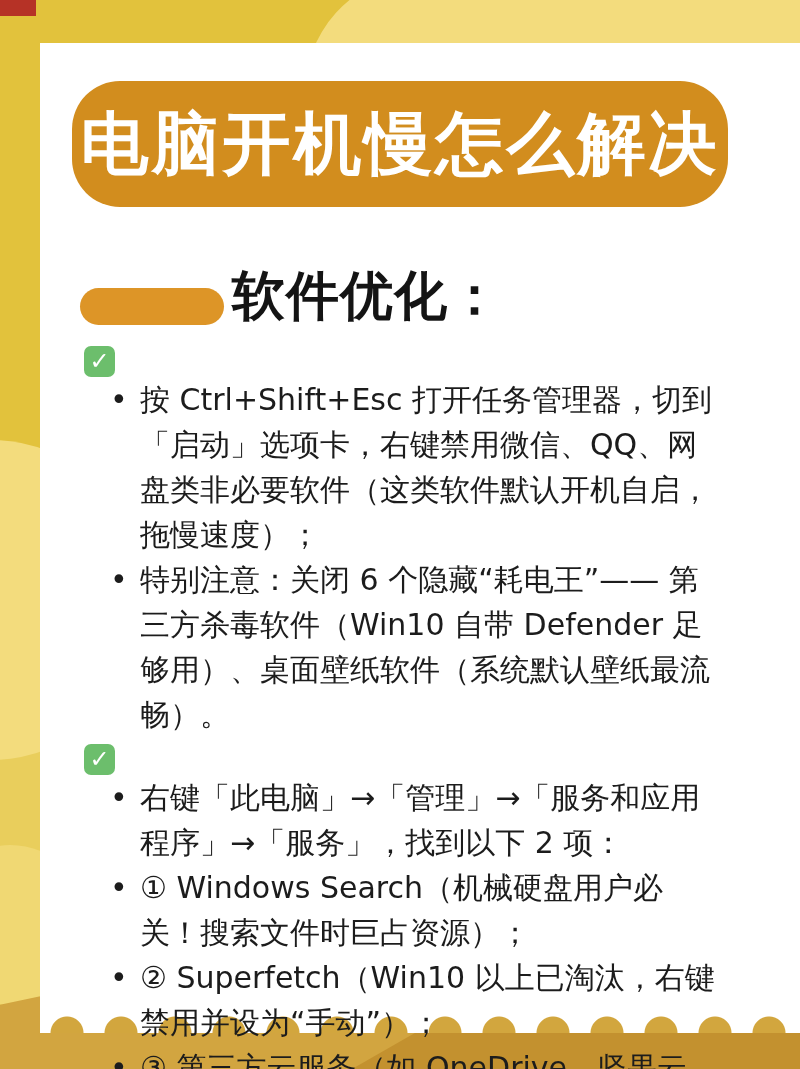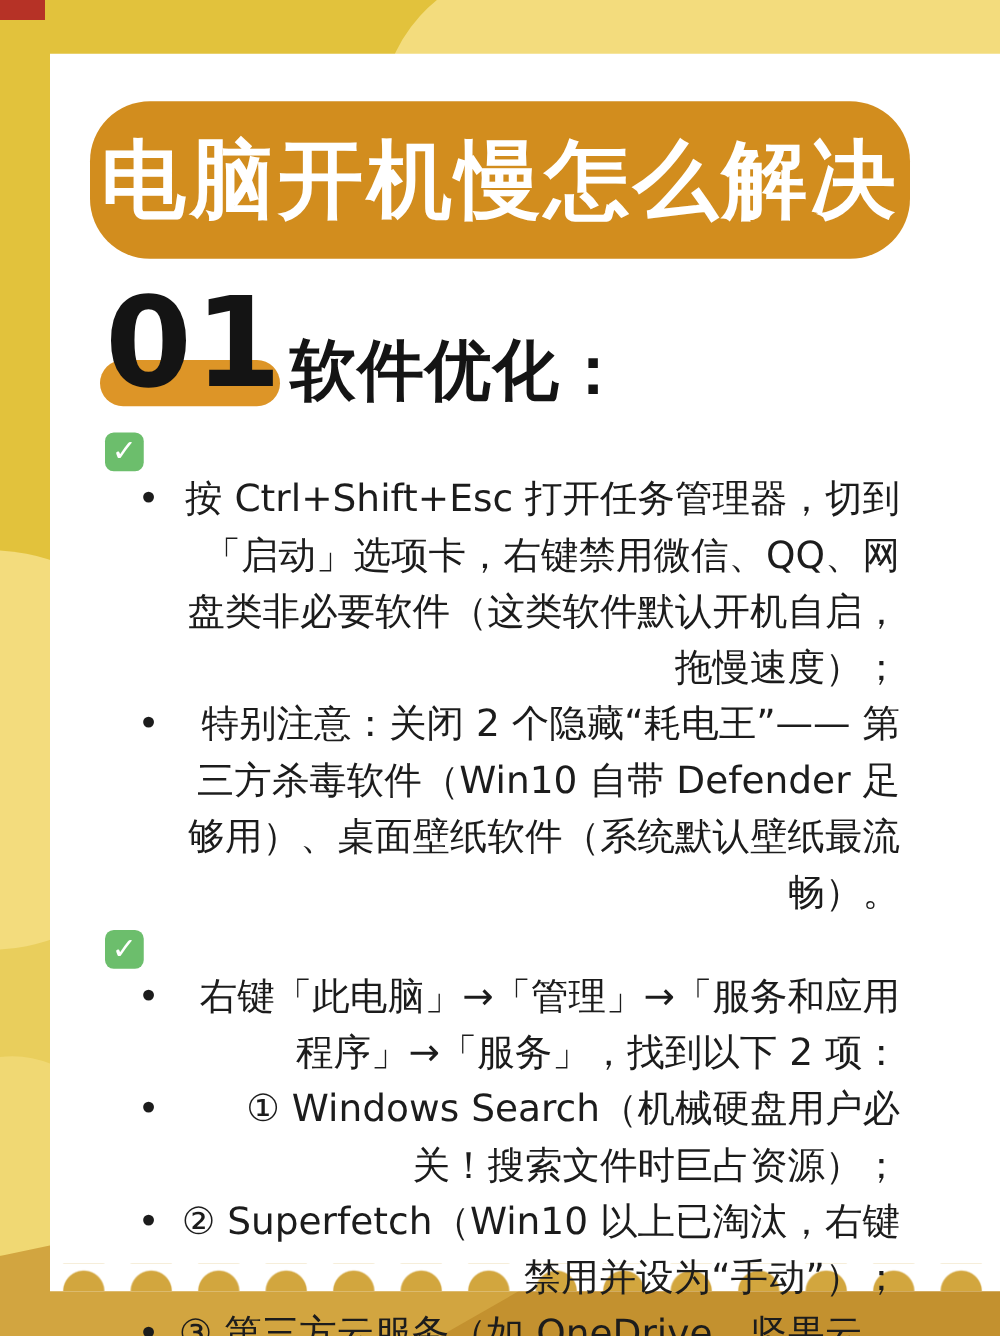--- a/index.html
+++ b/index.html
@@ -44,56 +44,55 @@
 
   
   .content{position:absolute;left:44px;top:296px;width:636px;z-index:2;
     color:#1c1c1c;font-size:30px;line-height:45px;}
   .check-row{display:flex;align-items:flex-start;gap:11px;}
   .check-icon{flex:0 0 auto;width:31px;height:31px;margin-top:7px;border-radius:7px;
     background:#6cbe6c;color:#ffffff;font-size:24px;font-weight:bold;
     display:flex;align-items:center;justify-content:center;}
   .bullet-row{display:flex;align-items:flex-start;padding-left:26px;}
   .dot{flex:0 0 auto;width:30px;color:#1c1c1c;}
-  .bullet-text{flex:1 1 auto;text-align:right;}
+  .bullet-text{flex:1 1 auto;}
 </style>
 </head>
 <body>
 
 <div class="stage">
   <div class="bg-mustard"></div>
   <div class="bg-light-right"></div>
   <div class="bg-light-left"></div>
   <div class="bg-light-small"></div>
   <div class="bg-gold"></div>
   <div class="bg-gold-dark"></div>
   <div class="corner-red"></div>
 
   <div class="card">
 
     <div class="banner">
       <span class="banner-text">电脑开机慢怎么解决</span>
     </div>
 
     <div class="num-pill"></div>
-    <div class="num">01</div>
     <div class="section-heading">软件优化：</div>
 
     <div class="content">
 
       <div class="check-row">
         <span class="check-icon">✓</span>
       </div>
       <div class="bullet-row">
         <span class="dot">•</span>
         <span class="bullet-text">按 Ctrl+Shift+Esc 打开任务管理器，切到「启动」选项卡，右键禁用微信、QQ、网盘类非必要软件（这类软件默认开机自启，拖慢速度）；</span>
       </div>
       <div class="bullet-row">
         <span class="dot">•</span>
-        <span class="bullet-text">特别注意：关闭 2 个隐藏“耗电王”—— 第三方杀毒软件（Win10 自带 Defender 足够用）、桌面壁纸软件（系统默认壁纸最流畅）。</span>
+        <span class="bullet-text">特别注意：关闭 6 个隐藏“耗电王”—— 第三方杀毒软件（Win10 自带 Defender 足够用）、桌面壁纸软件（系统默认壁纸最流畅）。</span>
       </div>
 
       <div class="check-row">
         <span class="check-icon">✓</span>
       </div>
       <div class="bullet-row">
         <span class="dot">•</span>
         <span class="bullet-text">右键「此电脑」→「管理」→「服务和应用程序」→「服务」，找到以下 2 项：</span>
       </div>
       <div class="bullet-row">

